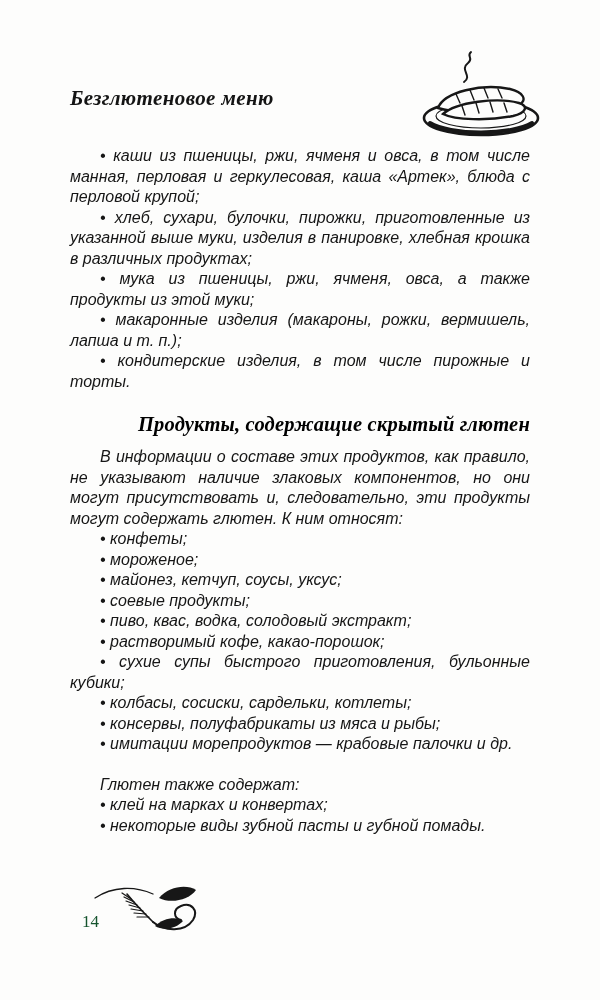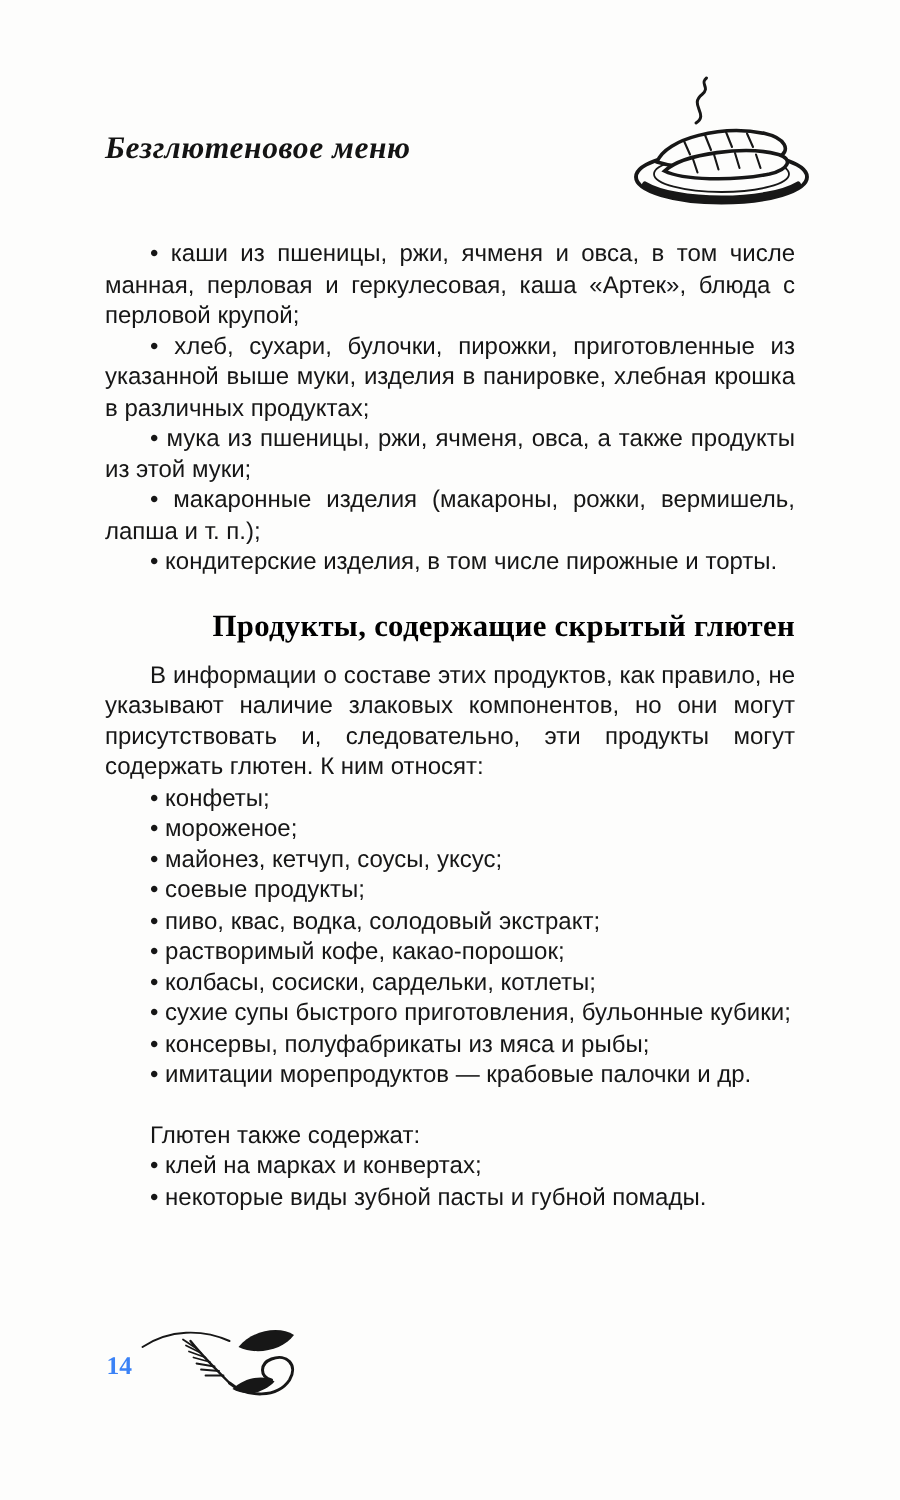--- a/index.html
+++ b/index.html
@@ -19,38 +19,39 @@
     position:absolute;left:70px;top:86px;margin:0;
     font-family:"Liberation Serif","DejaVu Serif",serif;
     font-style:italic;font-weight:700;
     font-size:21px;letter-spacing:.4px;color:#141414;
   }
   .dish-icon{
     position:absolute;left:418px;top:50px;width:128px;height:94px;
   }
   
   .content{
-    position:absolute;left:70px;top:160px;width:460px;
+    position:absolute;left:70px;top:146px;width:460px;
     font-size:16px;line-height:20.5px;text-align:justify;
     color:#161616;
+    font-style:italic;
   }
   .content p{margin:0;text-indent:30px;}
   p.li::before{content:"\2022\00a0";}
   .section-heading{
     font-family:"Liberation Serif","DejaVu Serif",serif;
     font-weight:700;font-size:20.5px;line-height:26px;
     text-align:right;margin:19px 0 10px 0;color:#000;
     letter-spacing:.2px;
   }
   .spacer{height:20px;}
   
   .page-number{
-    position:absolute;left:70px;top:900px;margin:1px;
+    position:absolute;left:70px;top:900px;margin:12px;
     font-family:"Liberation Serif","DejaVu Serif",serif;
-    font-weight:700;font-size:17px;color:#3b82f6;
+    font-weight:400;font-size:17px;color:#14532d;
   }
   .flourish-icon{
     position:absolute;left:93px;top:882px;width:112px;height:62px;
   }
   .ink{stroke:#171717;fill:none;stroke-linecap:round;}
   .ink-fill{fill:#171717;stroke:none;}
   .ink-white{fill:#fdfdfc;stroke:#171717;}
 </style>
 </head>
 <body>
@@ -85,22 +86,22 @@
     <h2 class="section-heading">Продукты, содержащие скрытый глютен</h2>
 
     <p>В информации о составе этих продуктов, как правило, не указывают наличие злаковых компонентов, но они могут присутствовать и, следовательно, эти продукты могут содержать глютен. К ним относят:</p>
 
     <p class="li">конфеты;</p>
     <p class="li">мороженое;</p>
     <p class="li">майонез, кетчуп, соусы, уксус;</p>
     <p class="li">соевые продукты;</p>
     <p class="li">пиво, квас, водка, солодовый экстракт;</p>
     <p class="li">растворимый кофе, какао-порошок;</p>
+    <p class="li">сухие супы быстрого приготовления, бульонные кубики;</p>
     <p class="li">колбасы, сосиски, сардельки, котлеты;</p>
-    <p class="li">сухие супы быстрого приготовления, бульонные кубики;</p>
     <p class="li">консервы, полуфабрикаты из мяса и рыбы;</p>
     <p class="li">имитации морепродуктов — крабовые палочки и др.</p>
 
     <div class="spacer"></div>
 
     <p>Глютен также содержат:</p>
     <p class="li">клей на марках и конвертах;</p>
     <p class="li">некоторые виды зубной пасты и губной помады.</p>
 
   </div>

